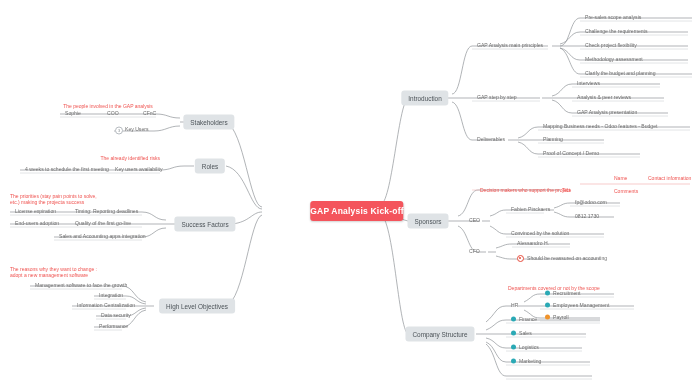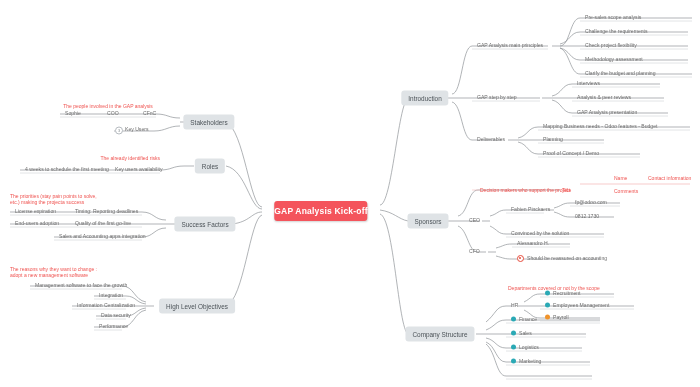--- a/index.html
+++ b/index.html
@@ -11,20 +11,21 @@
   #canvas{position:absolute;left:0;top:0;width:700px;height:387px;}
   svg.links{position:absolute;left:0;top:0;width:700px;height:387px;pointer-events:none;}
   .node{position:absolute;box-sizing:border-box;white-space:nowrap;}
 
   
   .root{
     background:#f4545c;color:#ffffff;border-radius:3px;
     font-size:8.5px;font-weight:bold;letter-spacing:.2px;
     padding:5px 0;box-shadow:0 1px 2px rgba(0,0,0,.18);
     transform:translate(-50%,-50%);
+    margin-left:36px;
   }
   
   .lvl1{
     background:#dfe3e6;color:#4c5358;border-radius:3px;
     font-size:6.4px;padding:4px 7px;transform:translate(-50%,-50%);
     text-align:center;
   }
   
   .leaf{
     font-size:5.1px;color:#6d6d6d;transform:translateY(-50%);

